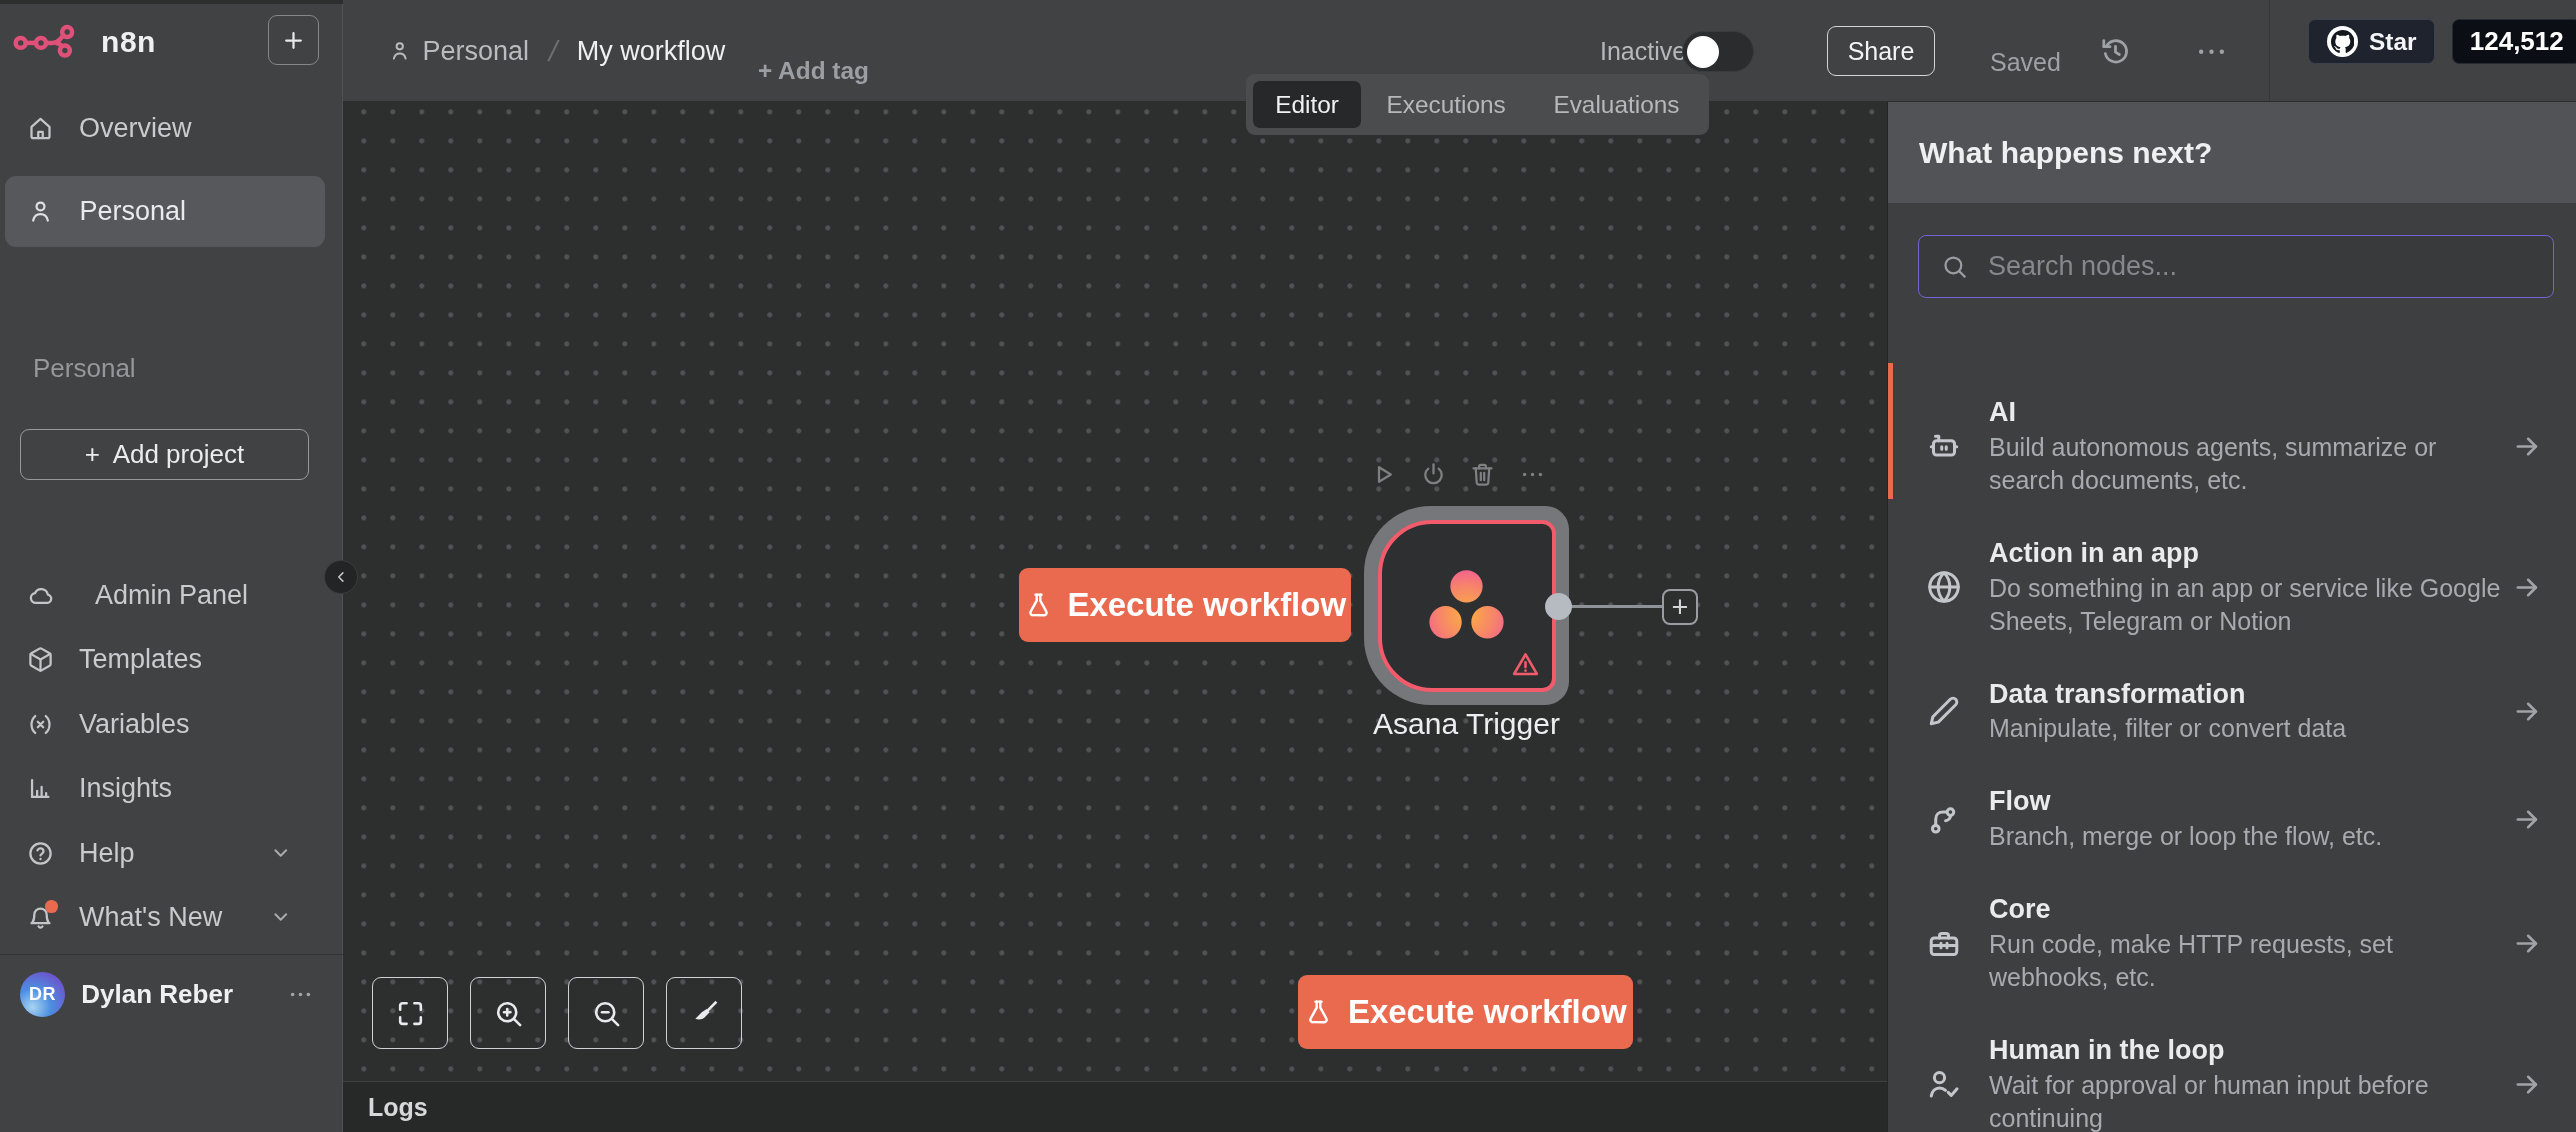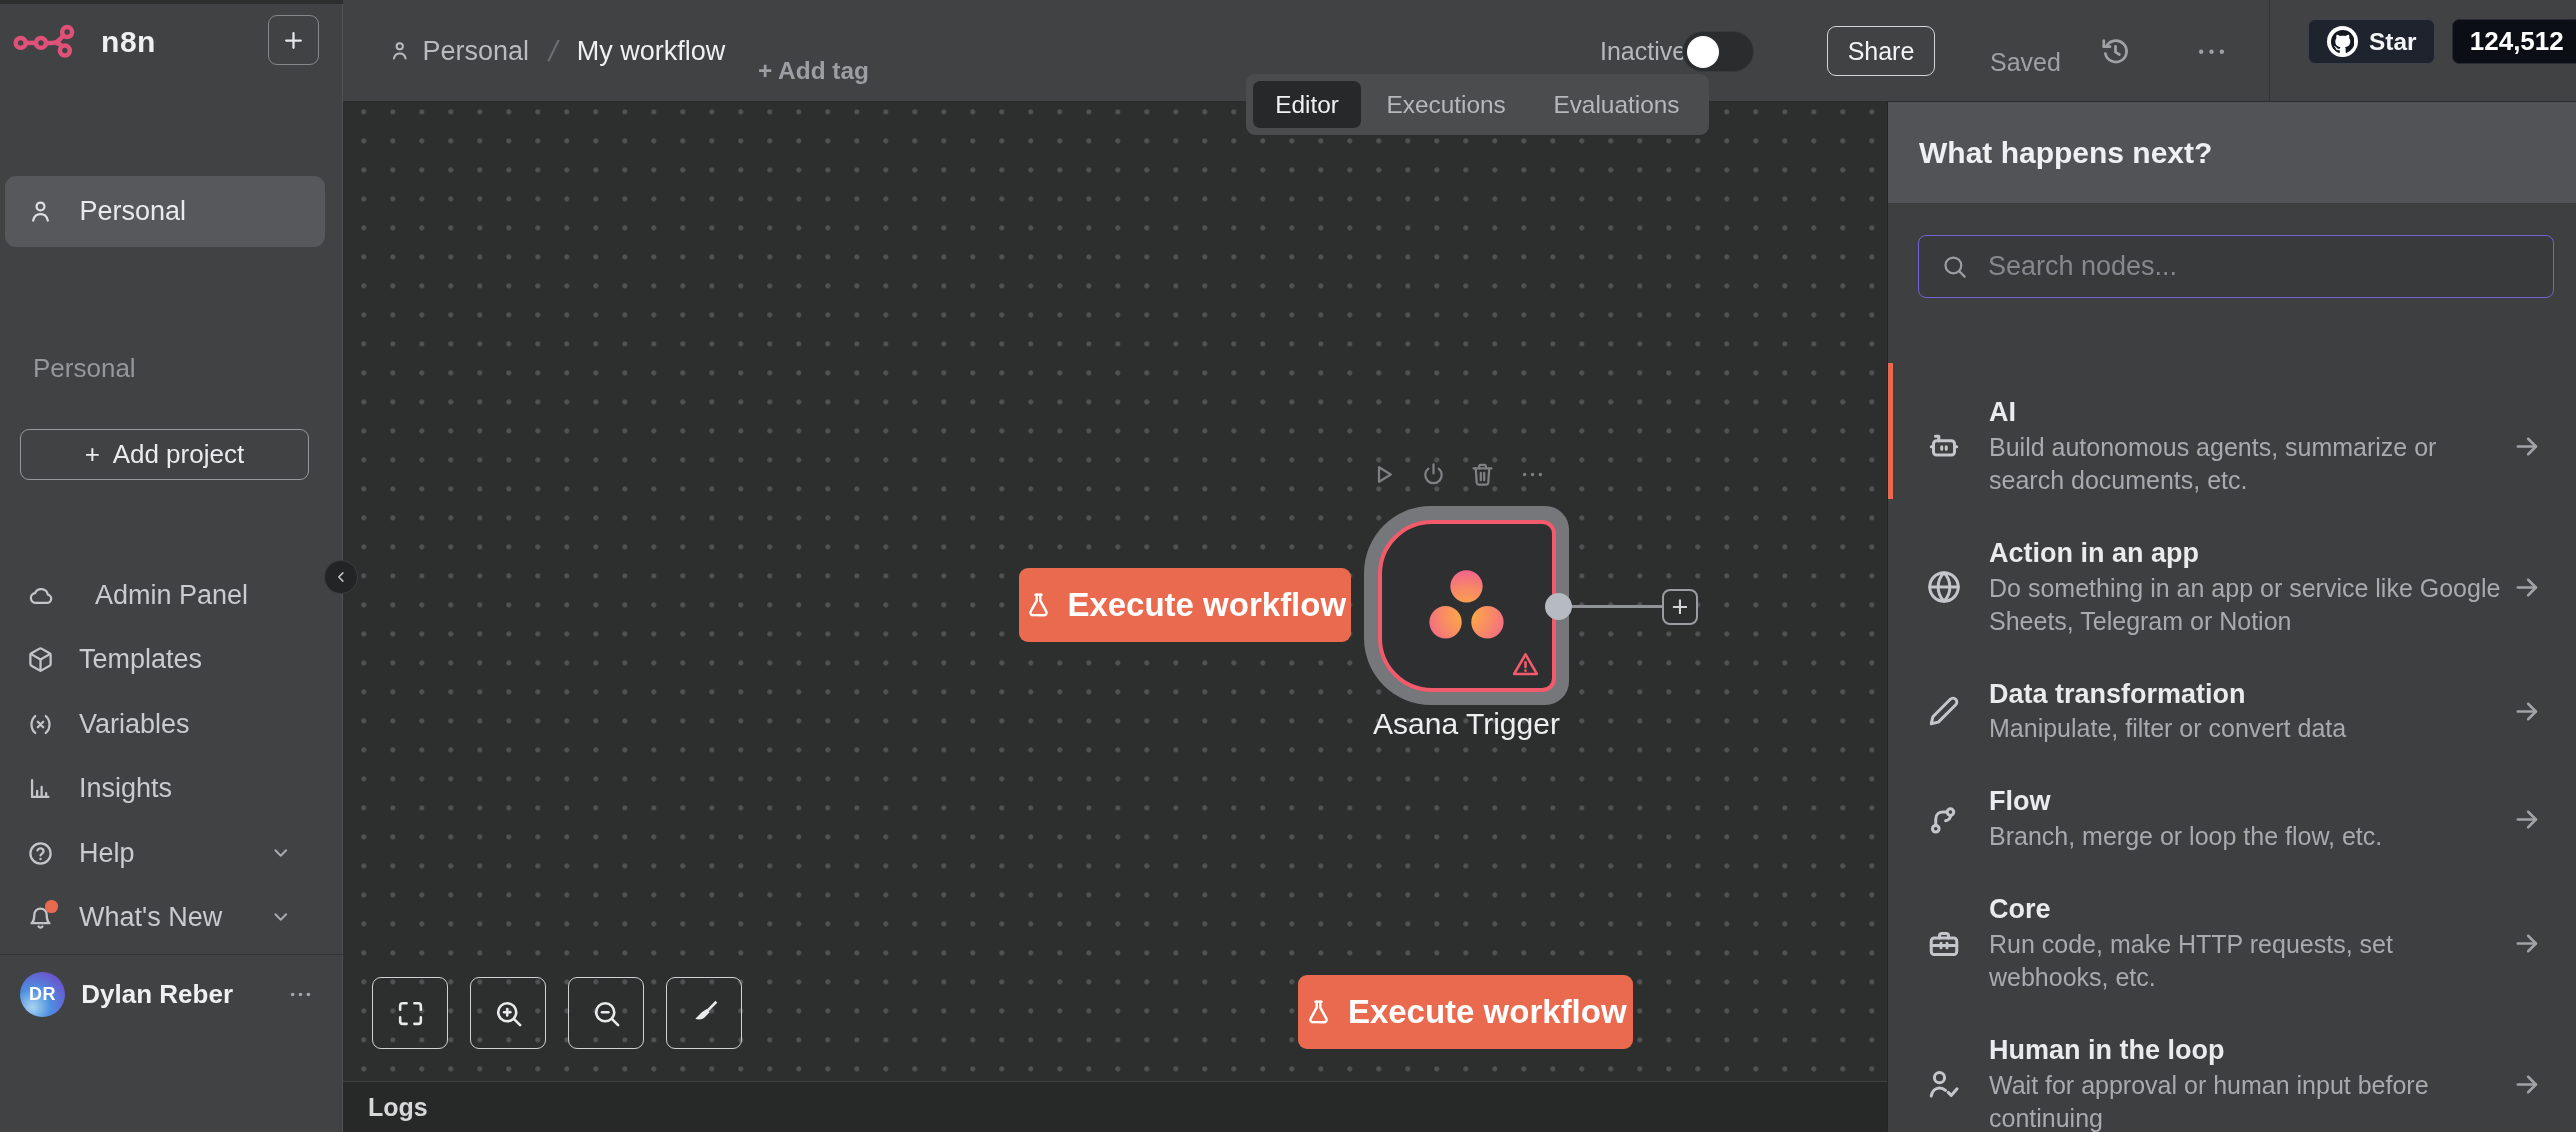--- a/index.html
+++ b/index.html
@@ -114,20 +114,27 @@
         </g>
       </svg>
       <span class="logo-text">n8n</span>
     </div>
     <div class="new-wf-btn">
       <svg class="ico" width="27" height="27" viewBox="0 0 24 24">
           <path d="M12 5.5v13M5.5 12h13"></path>
         </svg>
     </div>
 
+    <div class="side-item" style="top:97px;">
+      <svg class="ico s-ico" viewBox="0 0 24 24">
+          <path d="M4 10.5l8-7 8 7v8.5a1.5 1.5 0 0 1-1.5 1.5h-13A1.5 1.5 0 0 1 4 19z"></path>
+          <path d="M10 20.5v-5.5h4v5.5"></path>
+        </svg>
+      <span>Overview</span>
+    </div>
 
     <div class="side-active">
       <svg class="ico s-ico" viewBox="0 0 24 24">
           <circle cx="12" cy="7.5" r="3.5"></circle>
           <path d="M5.5 20c.8-3.6 3.4-5.6 6.5-5.6s5.7 2 6.5 5.6"></path>
         </svg>
       <span>Personal</span>
     </div>
 
     <div class="proj-label">Personal</div>

